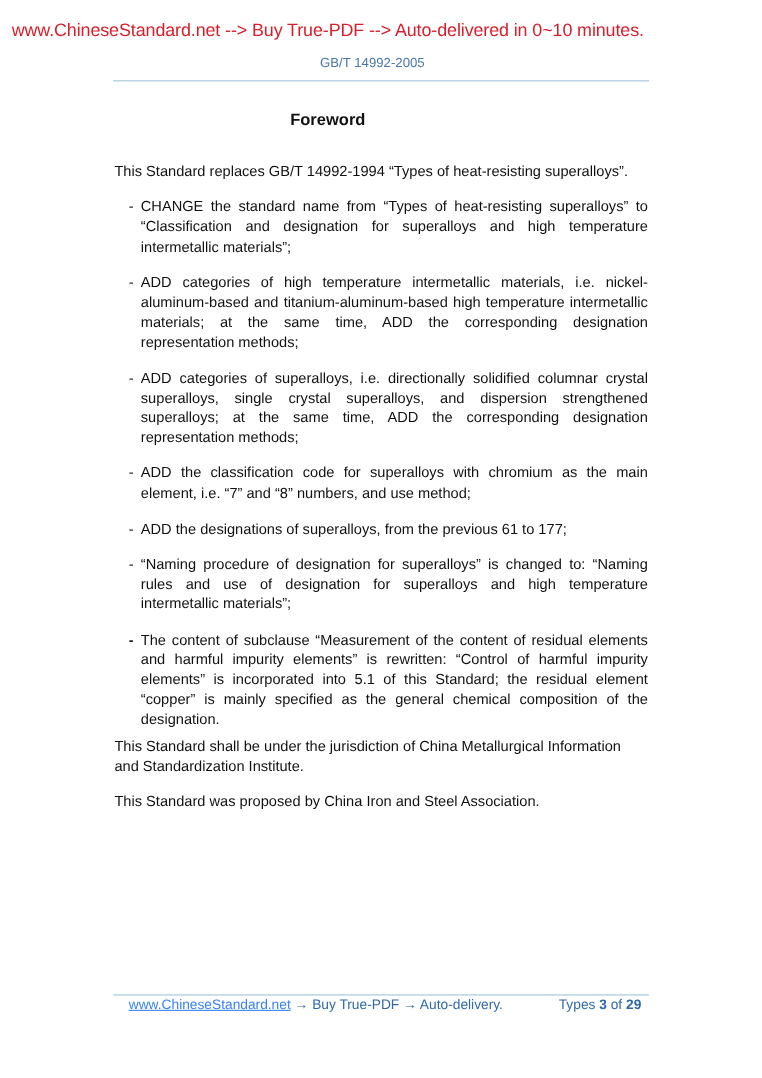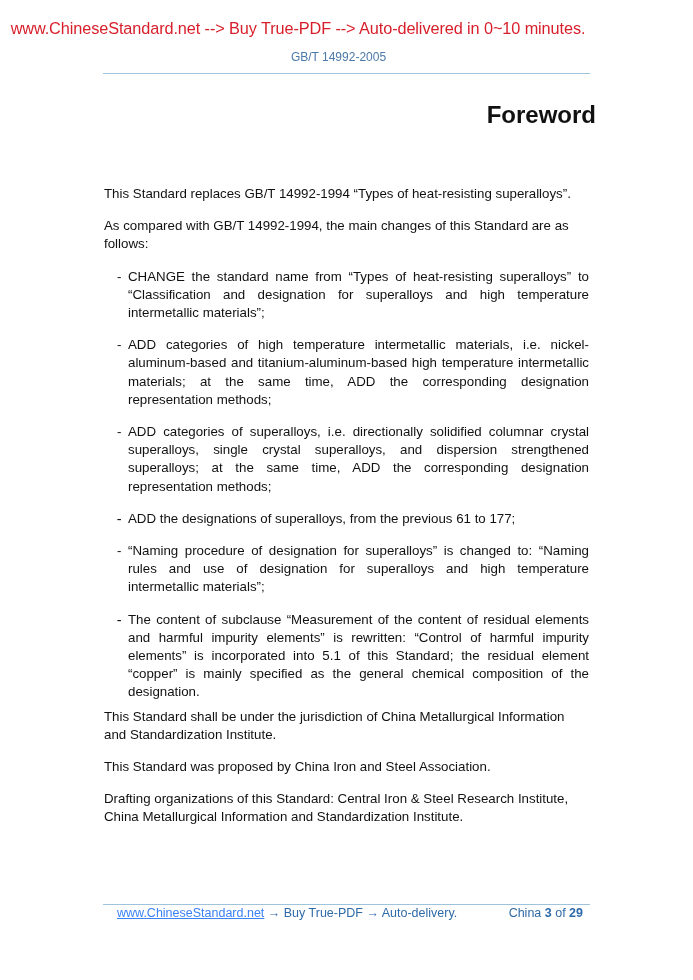--- a/index.html
+++ b/index.html
@@ -5,23 +5,23 @@
   html, body { margin:0; padding:0; background:#ffffff; }
   body { width:693px; height:980px; position:relative; overflow:hidden;
          font-family:"Liberation Sans", sans-serif; color:#111; }
   .banner { position:absolute; top:19px; left:0; width:596px; text-align:center;
             font-size:16.3px; color:#d81e2a; letter-spacing:-0.1px; }
   .doc-code { position:absolute; top:50px; left:0; width:677px; text-align:center;
               font-size:12px; color:#4a78a8; }
   .rule { position:absolute; left:103px; width:487px; height:1px; background:#9ec3db; }
   .rule.top { top:73px; }
   .rule.bottom { top:904px; }
-  .title { position:absolute; top:101px; left:0; width:596px; text-align:right;
-           font-size:24px; font-weight:bold; color:#111; }
-  .body { position:absolute; left:104px; top:147px; width:485px; font-size:13.3px; line-height:18.2px;margin-top:38px; }
+  .title { position:absolute; top:101px; left:0; width:596px; text-align:center;
+           font-size:15px; font-weight:bold; color:#111; }
+  .body { position:absolute; left:104px; top:147px; width:485px; font-size:13.3px; line-height:18.2px; }
   .p { margin:0 0 14px 0; text-align:left; }
   .list { margin:0 0 0 0; padding:0; }
   .li { position:relative; margin:0 0 14px 13px; padding-left:11px; text-align:justify; text-align-last:left; }
   .li .dash { position:absolute; left:0; top:0; }
   .li.last { margin-bottom:6px; }
   .footer { position:absolute; top:906px; left:117px; width:472px; font-size:12.5px; color:#2f6aa8; }
   .footer .link { color:#3b82f6; text-decoration:underline; }
   .footer .page { position:absolute; right:6px; top:0; }
   .footer .page b { font-weight:bold; }
 </style>
@@ -29,35 +29,33 @@
 <body>
 
 <div class="banner">www.ChineseStandard.net --&gt; Buy True-PDF --&gt; Auto-delivered in 0~10 minutes.</div>
 <div class="doc-code">GB/T 14992-2005</div>
 <div class="rule top"></div>
 
 <div class="title">Foreword</div>
 
 <div class="body">
   <p class="p">This Standard replaces GB/T 14992-1994 “Types of heat-resisting superalloys”.</p>
-  <p class="p">As compared with GB/T 14992-1994, the main changes of this Standard are as follows:</p>
 
   <div class="list">
     <div class="li"><span class="dash">-</span><span>CHANGE the standard name from “Types of heat-resisting superalloys” to “Classification and designation for superalloys and high temperature intermetallic materials”;</span></div>
     <div class="li"><span class="dash">-</span><span>ADD categories of high temperature intermetallic materials, i.e. nickel-aluminum-based and titanium-aluminum-based high temperature intermetallic materials; at the same time, ADD the corresponding designation representation methods;</span></div>
     <div class="li"><span class="dash">-</span><span>ADD categories of superalloys, i.e. directionally solidified columnar crystal superalloys, single crystal superalloys, and dispersion strengthened superalloys; at the same time, ADD the corresponding designation representation methods;</span></div>
-    <div class="li"><span class="dash">-</span></div>
+    <div class="li"><span class="dash">-</span><span>ADD the classification code for superalloys with chromium as the main element, i.e. “7” and “8” numbers, and use method;</span></div>
     <div class="li"><span class="dash">-</span><span>ADD the designations of superalloys, from the previous 61 to 177;</span></div>
     <div class="li"><span class="dash">-</span><span>“Naming procedure of designation for superalloys” is changed to: “Naming rules and use of designation for superalloys and high temperature intermetallic materials”;</span></div>
     <div class="li"><span class="dash">-</span></div>
     <div class="li last"><span class="dash">-</span><span>The content of subclause “Measurement of the content of residual elements and harmful impurity elements” is rewritten: “Control of harmful impurity elements” is incorporated into 5.1 of this Standard; the residual element “copper” is mainly specified as the general chemical composition of the designation.</span></div>
   </div>
 
   <p class="p">This Standard shall be under the jurisdiction of China Metallurgical Information and Standardization Institute.</p>
   <p class="p">This Standard was proposed by China Iron and Steel Association.</p>
-  <p class="p">Drafting organizations of this Standard: Central Iron &amp; Steel Research Institute, China Metallurgical Information and Standardization Institute.</p>
 </div>
 
 <div class="rule bottom"></div>
 <div class="footer">
   <span class="link">www.ChineseStandard.net</span><span> → Buy True-PDF → Auto-delivery.</span>
-  <span class="page"><span>China </span><b>3</b><span> of </span><b>29</b></span>
+  <span class="page"><span>Types </span><b>3</b><span> of </span><b>29</b></span>
 </div>
 
 </body></html>

